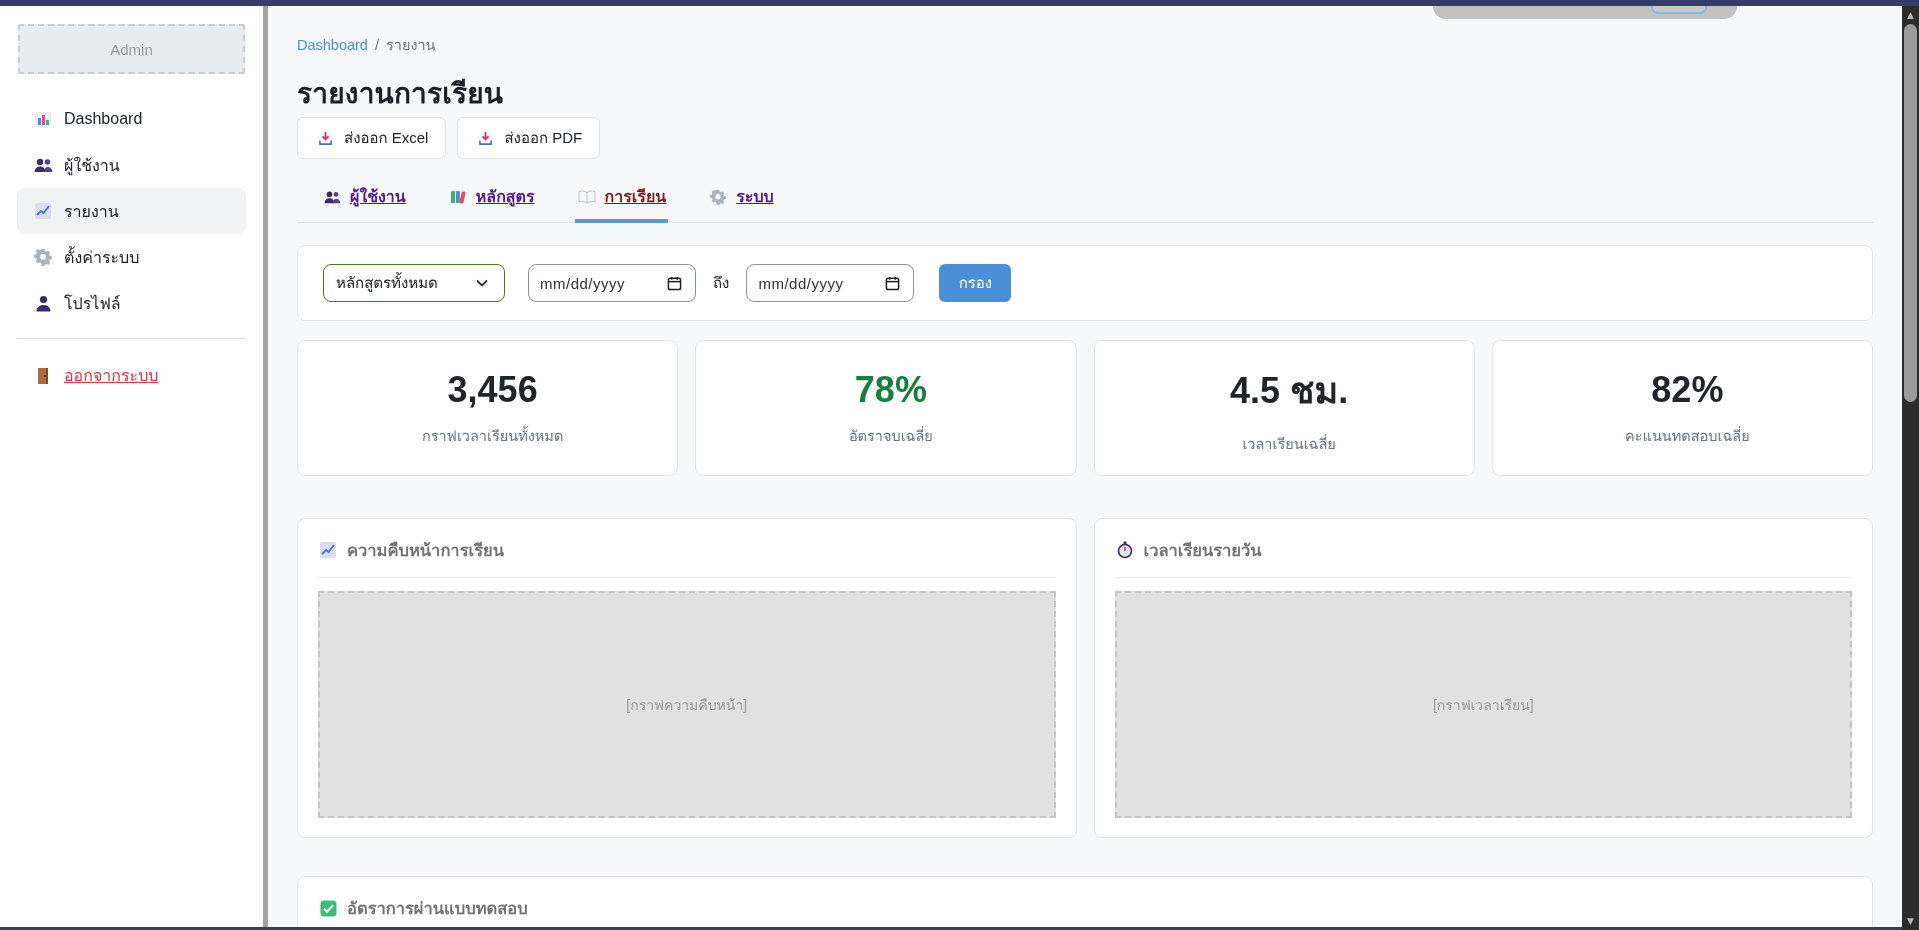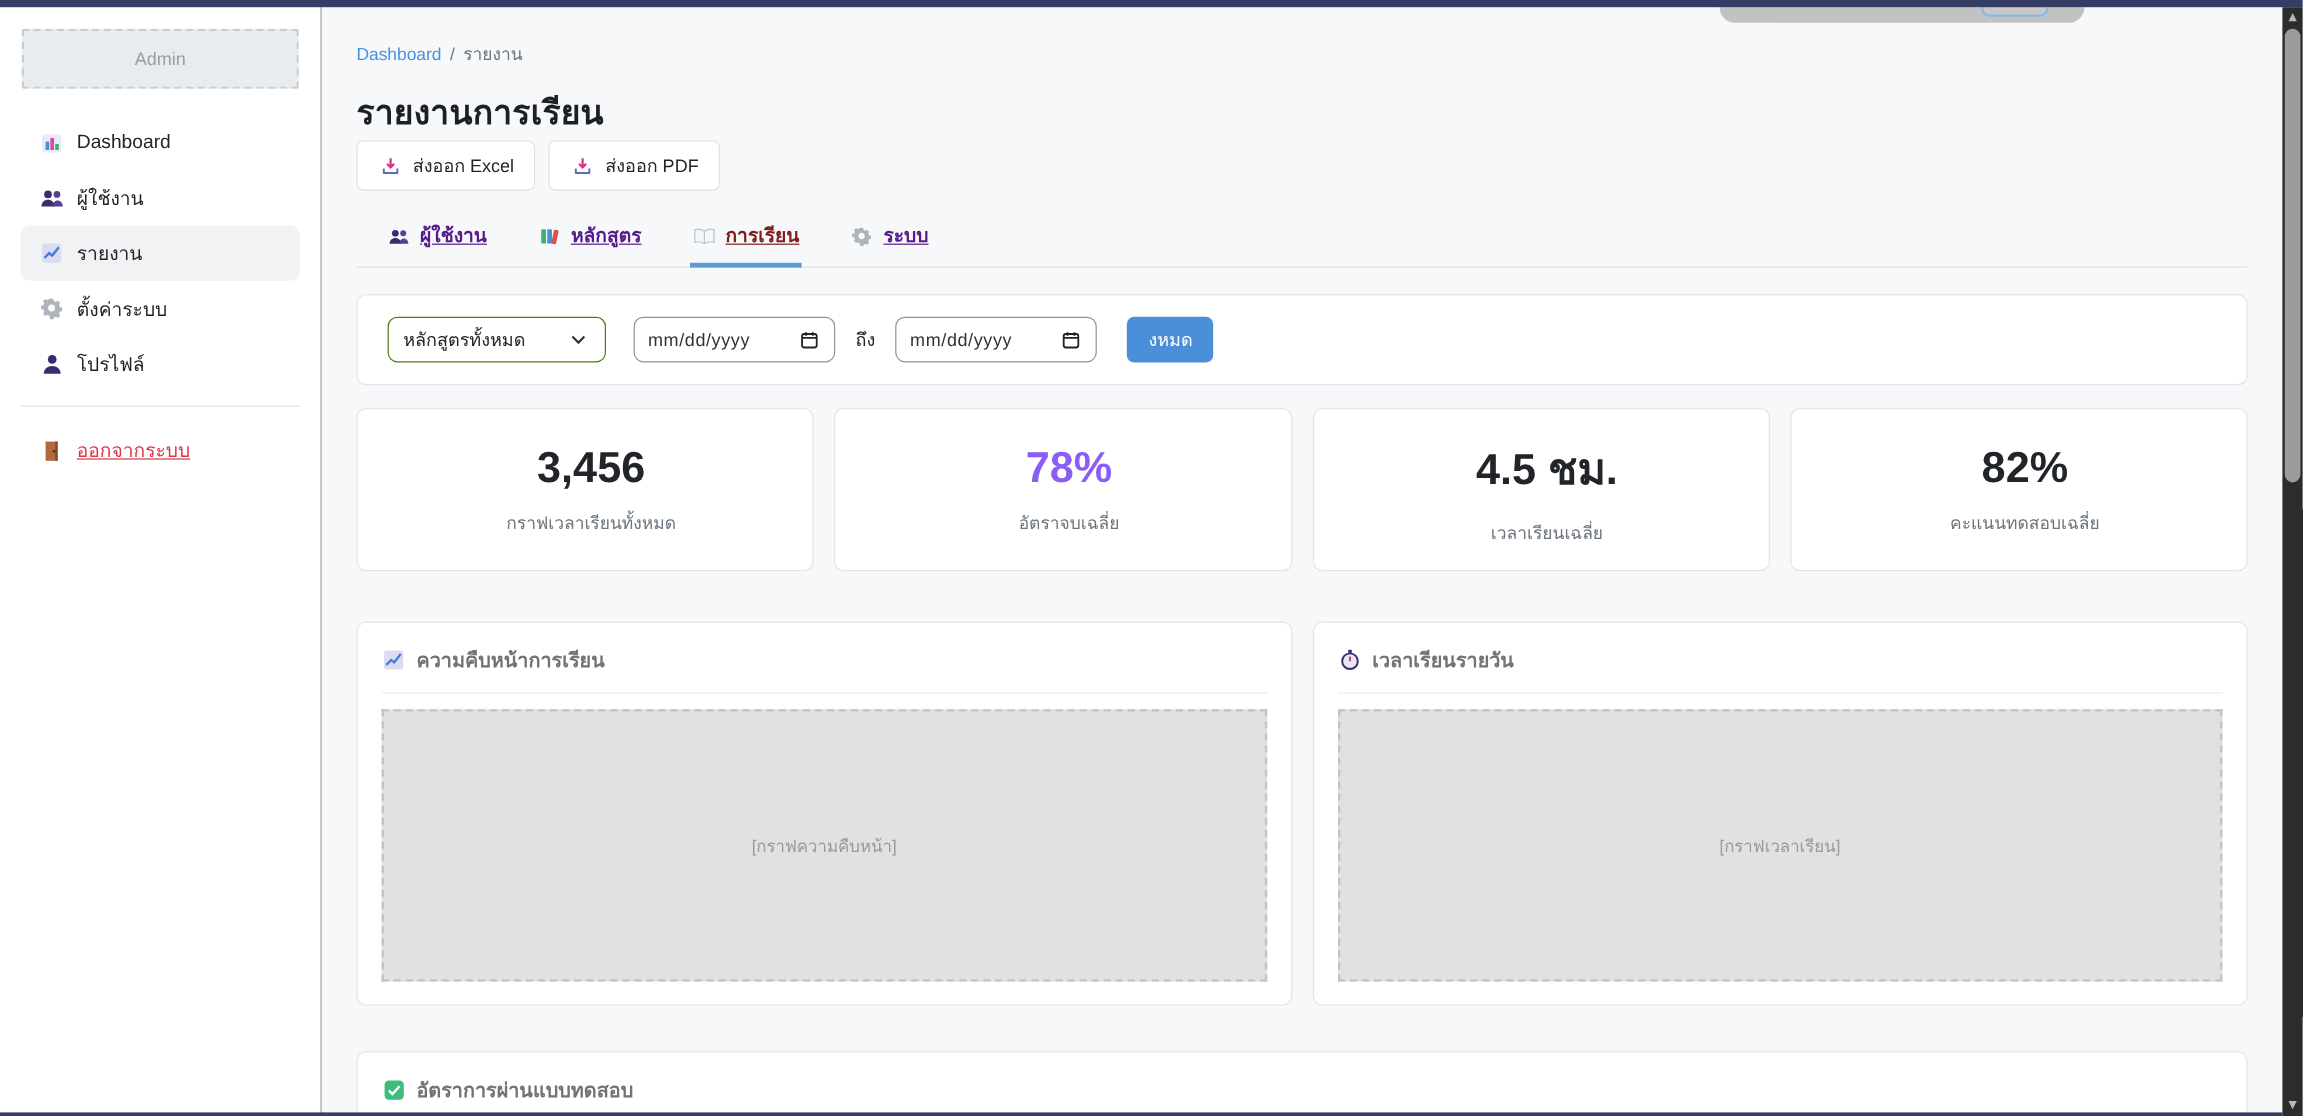--- a/index.html
+++ b/index.html
@@ -27,21 +27,21 @@
     position:absolute; top:6px; right:0; bottom:0; width:17px; background:#2c2c2c; z-index:20;
   }
   .sb-arrow { position:absolute; left:0; width:17px; height:14px; color:#b8b8b8; font-size:9px; line-height:14px; text-align:center; font-family:"DejaVu Sans", sans-serif; }
   .sb-arrow.up { top:2px; }
   .sb-arrow.down { bottom:2px; }
   .sb-thumb { position:absolute; left:2px; top:18px; width:13px; height:378px; background:#9b9b9b; border-radius:7px; }
 
   
   .sidebar {
     position:absolute; left:0; top:6px; bottom:0; width:268px;
-    background:#ffffff; border-right:1px solid #a3a3a3; z-index:10;
+    background:#ffffff; border-right:5px solid #a3a3a3; z-index:10;
   }
   .admin-box {
     margin:18px; height:50px;
     background:#e9ecef; border:2px dashed #c8cdd3; border-radius:2px;
     display:flex; align-items:center; justify-content:center;
     color:#97:9ea6; color:#979ea6; font-size:15px;
   }
   .nav { margin-top:22px; padding:0 17px; }
   .nav-item {
     display:flex; align-items:center; gap:11px;
@@ -307,30 +307,30 @@
     <div class="date-box">
       <span>mm/dd/yyyy</span>
       <span class="icon">
         <svg width="15" height="15" viewBox="0 0 16 16">
             <rect x="1.5" y="2.5" width="13" height="12" rx="2" fill="none" stroke="#222" stroke-width="1.6"></rect>
             <path d="M1.5 6h13" stroke="#222" stroke-width="1.6"></path>
             <path d="M5 1v3M11 1v3" stroke="#222" stroke-width="1.6"></path>
           </svg>
       </span>
     </div>
-    <button class="filter-btn" style="background-color: rgb(74, 144, 217);">งหมด</button>
+    <button class="filter-btn" style="background-color: rgb(74, 144, 217);">กรอง</button>
   </div>
 
   <div class="stats-row">
     <div class="card stat-card">
       <div class="stat-value" style="color: rgb(33, 37, 41);">3,456</div>
       <div class="stat-label">กราฟเวลาเรียนทั้งหมด</div>
     </div>
     <div class="card stat-card">
-      <div class="stat-value" style="color: #8b5cf6;">78%</div>
+      <div class="stat-value" style="color: #15803d;">78%</div>
       <div class="stat-label">อัตราจบเฉลี่ย</div>
     </div>
     <div class="card stat-card">
       <div class="stat-value" style="color: rgb(33, 37, 41);">4.5 ชม.</div>
       <div class="stat-label">เวลาเรียนเฉลี่ย</div>
     </div>
     <div class="card stat-card">
       <div class="stat-value" style="color: rgb(33, 37, 41);">82%</div>
       <div class="stat-label">คะแนนทดสอบเฉลี่ย</div>
     </div>

